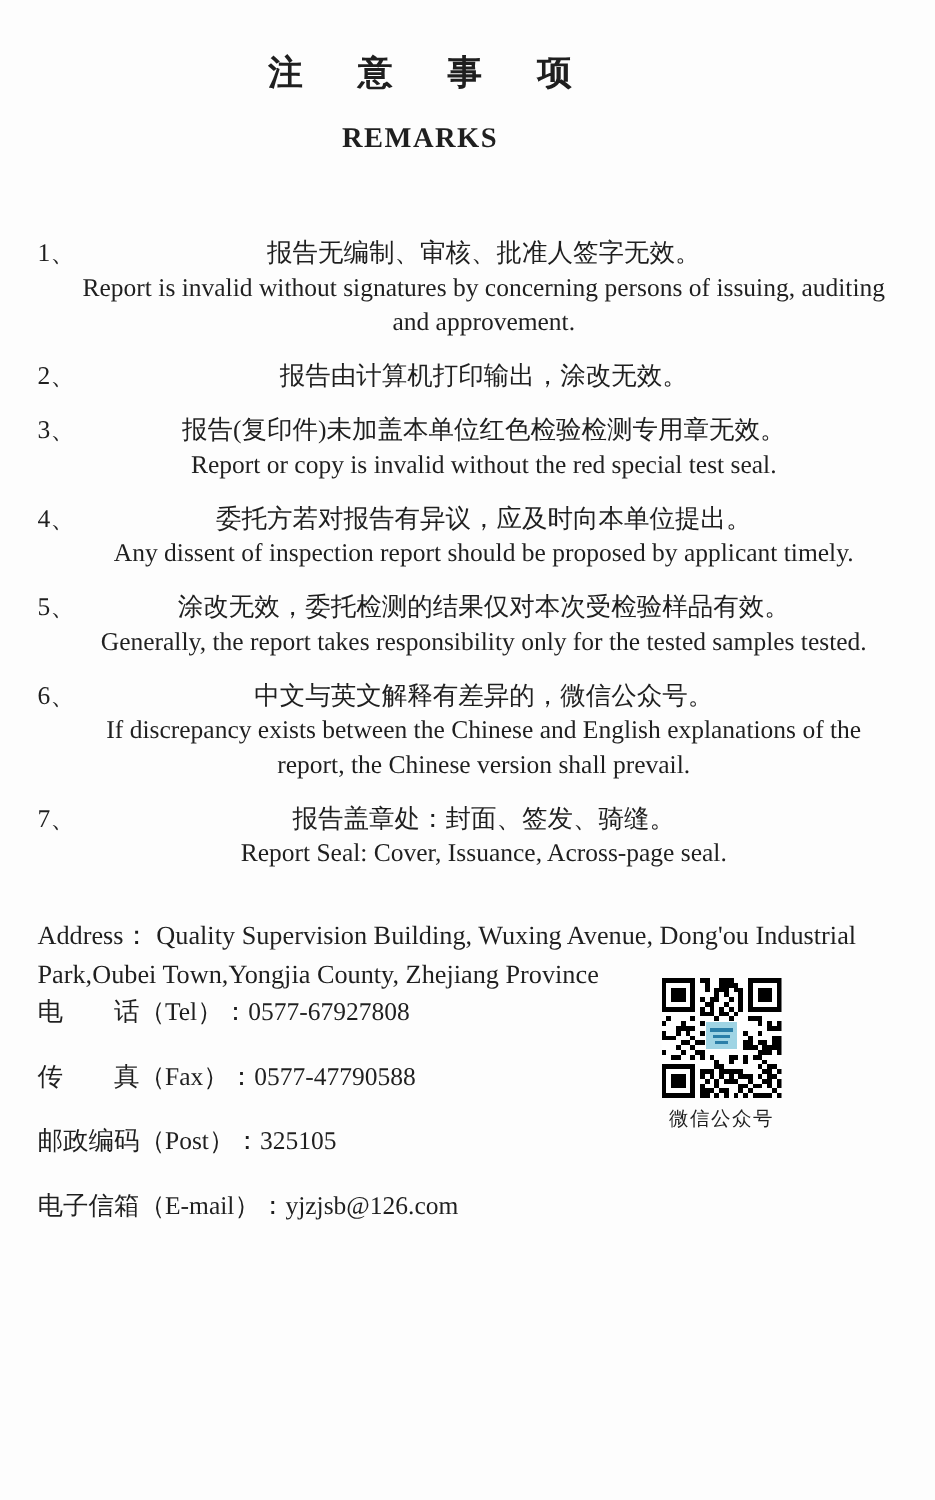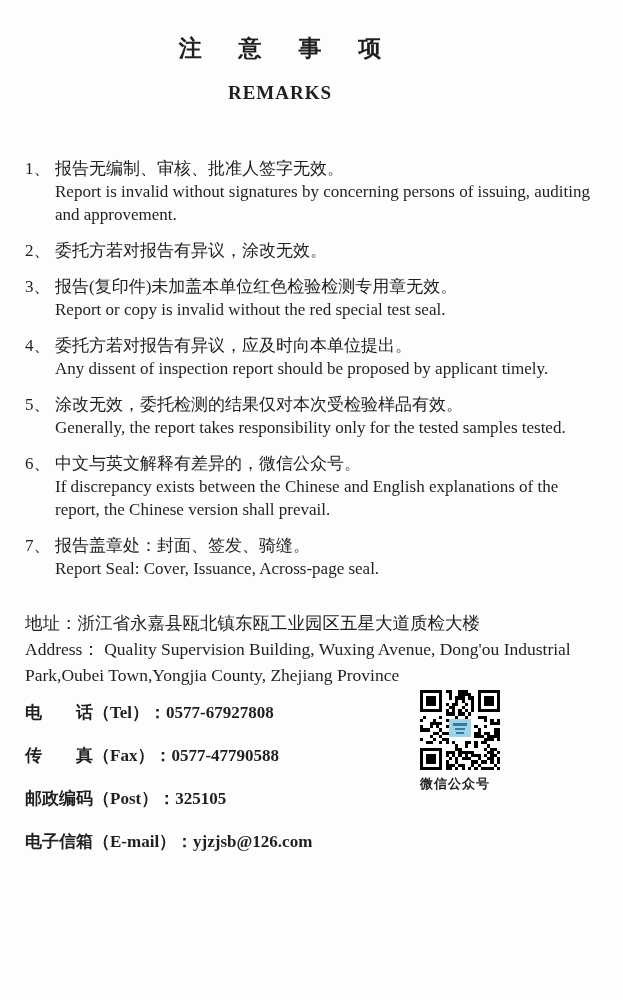--- a/index.html
+++ b/index.html
@@ -30,35 +30,35 @@
     margin:19px 0 0 0;
     font-family:Liberation Serif, serif;
   }
   
   .remarks{
     list-style:none;margin:53px 0 0 0;padding:0;
     font-size:17px;line-height:23px;
   }
   .remark{display:flex;margin:0 0 13px 0;}
   .remark .num{flex:0 0 30px;}
-  .remark .txt{flex:0 0 535px;max-width:535px;}
+  .remark .txt{flex:0 0 535px;max-width:535px;text-align:center;}
   
   .address{
     margin-top:30px;
     font-size:17.5px;line-height:26px;
     width:565px;
   }
   
-  .footer{position:relative;margin-top:14px;font-weight:bold;}
+  .footer{position:relative;margin-top:2px;}
   .contact{font-size:17px;line-height:22px;}
   .contact-row{margin:0 0 21px 0;}
   .contact-row .label{white-space:pre;}
   .qr-block{
-    position:absolute;left:395px;top:-12px;
-    width:80px;text-align:left;
+    position:absolute;left:416px;top:-12px;
+    width:80px;text-align:center;
   }
   .qr-box{width:80px;height:80px;background:#fff;}
   .qr-caption{
     font-size:13px;line-height:16px;margin-top:6px;
     letter-spacing:1px;white-space:nowrap;
   }
 </style>
 </head>
 <body>
 
@@ -73,21 +73,21 @@
     <li class="remark">
       <span class="num">1、</span>
       <span class="txt">
         <div class="zh">报告无编制、审核、批准人签字无效。</div>
         <div class="en">Report is invalid without signatures by concerning persons of issuing, auditing and approvement.</div>
       </span>
     </li>
     <li class="remark">
       <span class="num">2、</span>
       <span class="txt">
-        <div class="zh">委托方若对报告有异议，涂改无效。</div>
+        <div class="zh">报告由计算机打印输出，涂改无效。</div>
       </span>
     </li>
     <li class="remark">
       <span class="num">3、</span>
       <span class="txt">
         <div class="zh">报告(复印件)未加盖本单位红色检验检测专用章无效。</div>
         <div class="en">Report or copy is invalid without the red special test seal.</div>
       </span>
     </li>
     <li class="remark">
@@ -114,21 +114,20 @@
     <li class="remark">
       <span class="num">7、</span>
       <span class="txt">
         <div class="zh">报告盖章处：封面、签发、骑缝。</div>
         <div class="en">Report Seal: Cover, Issuance, Across-page seal.</div>
       </span>
     </li>
   </ol>
 
   <div class="address">
-    <div class="zh">地址：浙江省永嘉县瓯北镇东瓯工业园区五星大道质检大楼</div>
     <div class="en">Address：  Quality Supervision Building, Wuxing Avenue, Dong'ou Industrial Park,Oubei Town,Yongjia County, Zhejiang Province</div>
   </div>
 
   <div class="footer">
     <div class="contact">
       <div class="contact-row">
         <span class="label">电　　话（Tel）：</span><span class="value">0577-67927808</span>
       </div>
       <div class="contact-row">
         <span class="label">传　　真（Fax）：</span><span class="value">0577-47790588</span>

